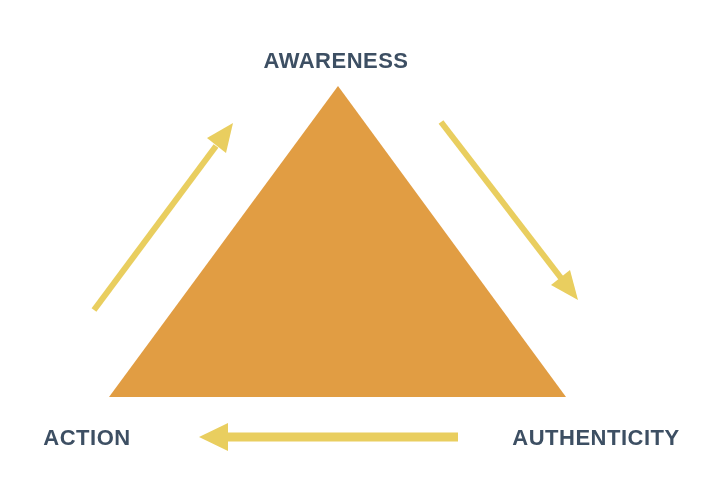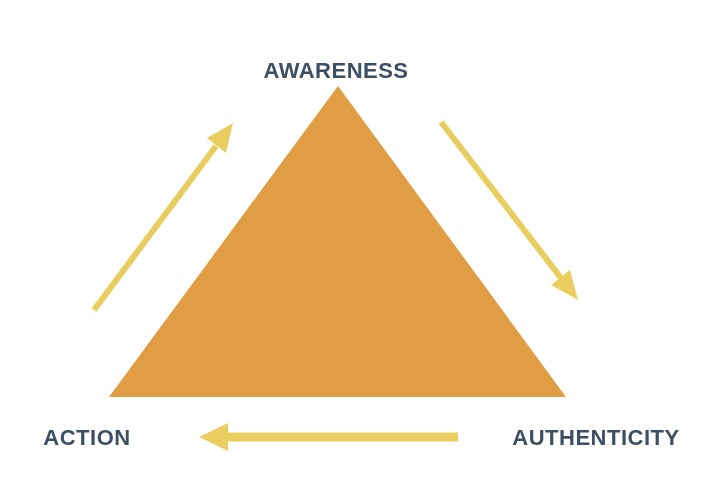--- a/index.html
+++ b/index.html
@@ -23,21 +23,21 @@
   }
   .node-label {
     position: absolute;
     transform: translateX(-50%);
     font-weight: bold;
     font-size: 22px;
     letter-spacing: 0.5px;
     white-space: nowrap;
     user-select: none;
   }
-  .label-awareness   { left: 336px; top: 58px;  }
+  .label-awareness   { left: 336px; top: 48px;  }
   .label-action      { left: 87px;  top: 425px; }
   .label-authenticity{ left: 596px; top: 425px; }
 </style>
 </head>
 <body>
 
 <div class="canvas" style="background: rgb(255, 255, 255);">
 
   <svg class="diagram-svg" viewBox="0 0 712 499">
 

